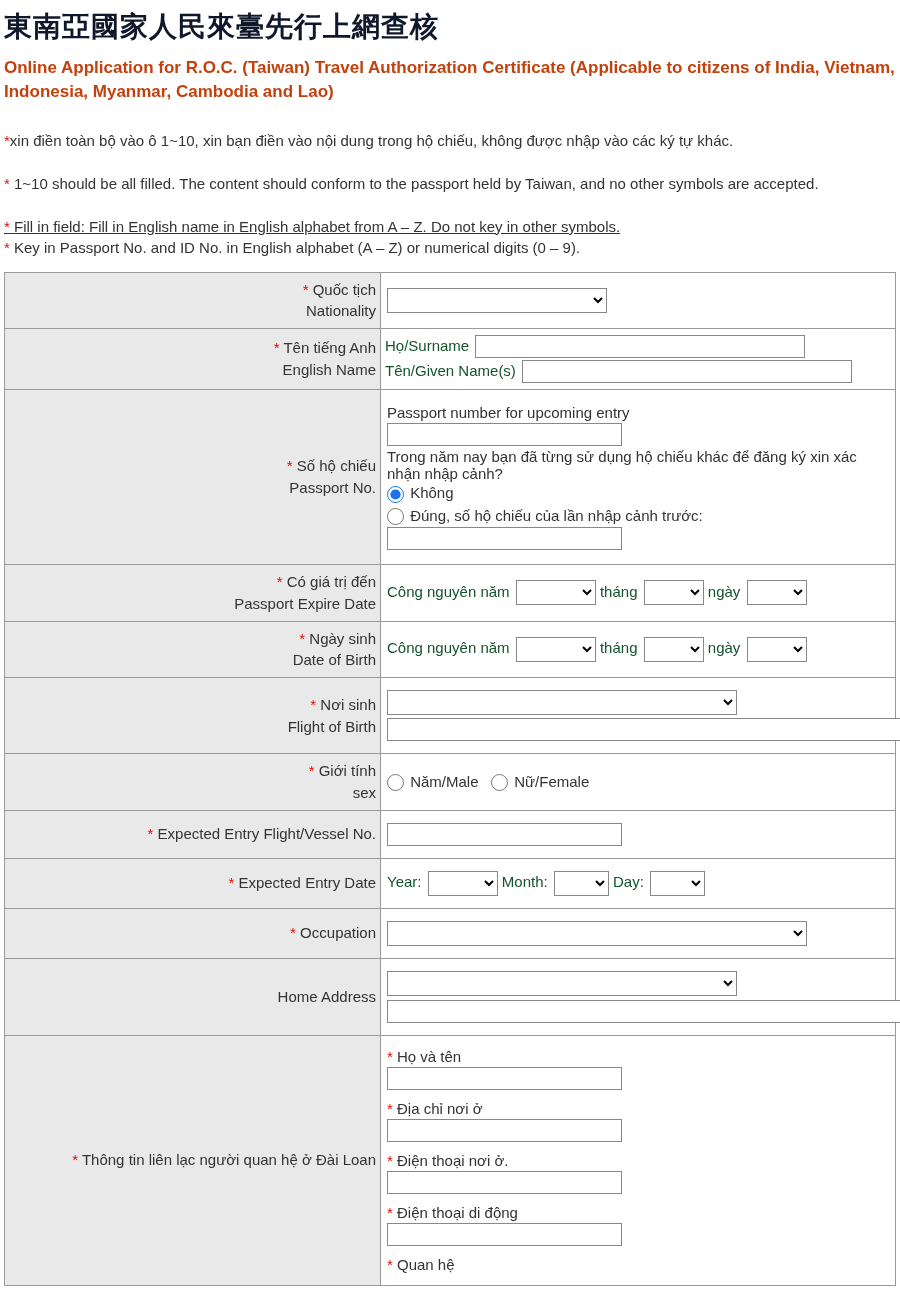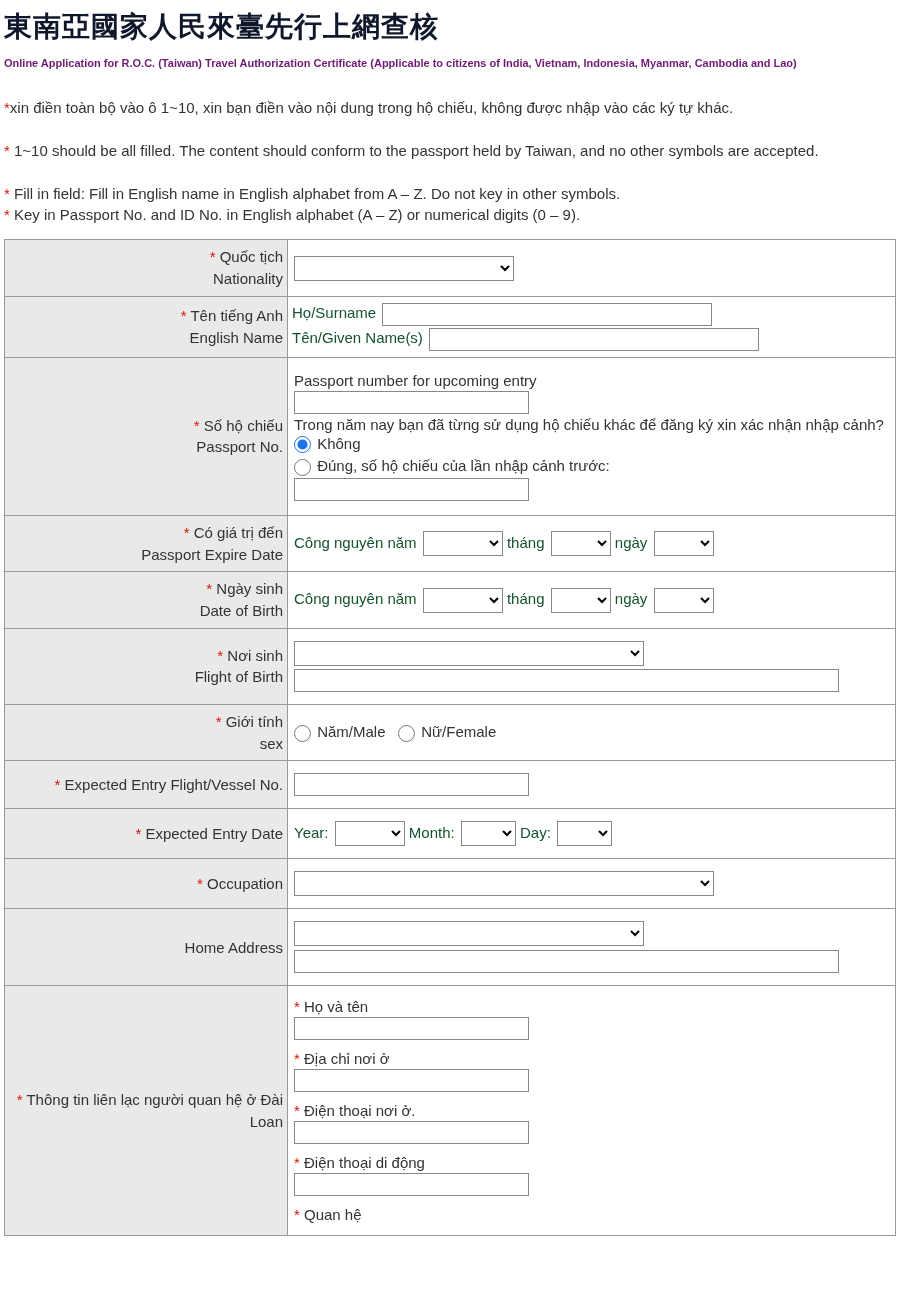--- a/index.html
+++ b/index.html
@@ -13,51 +13,51 @@
     background: #fff;
   }
   h1 {
     font-size: 28px;
     font-weight: bold;
     color: #0f172a;
     margin: 4px 0 10px 0;
     letter-spacing: 1px;
   }
   .subtitle {
-    font-size: 11px;
+    font-size: 17px;
     font-weight: bold;
-    color: #701a75;
+    color: #c2410c;
     margin: 0 0 26px 0;
     line-height: 1.4;
   }
   .instructions {
     font-size: 15px;
     color: #333;
     line-height: 1.4;
   }
   .instructions p { margin: 0 0 22px 0; }
-  .instructions p.tight { margin: 0 0 0 0; }
+  .instructions p.tight { margin: 0 0 0 0; text-decoration: underline; }
   .instructions p.last { margin: 0 0 14px 0; }
   .star { color: #d10; }
   table.form {
     border-collapse: collapse;
     width: 100%;
     table-layout: fixed;
   }
   table.form td {
     border: 1px solid #999;
     padding: 6px 6px;
     vertical-align: middle;
     font-size: 15px;
     color: #333;
   }
   table.form td.labelcell {
     background: #e9e9e9;
     text-align: right;
-    width: 283px;
+    width: 376px;
     line-height: 1.45;
     padding: 6px 4px 6px 6px;
   }
   table.form td.valuecell {
     background: #fff;
     text-align: left;
     padding: 12px 6px;
   }
   select, input[type=text] {
     font-size: 14px;

